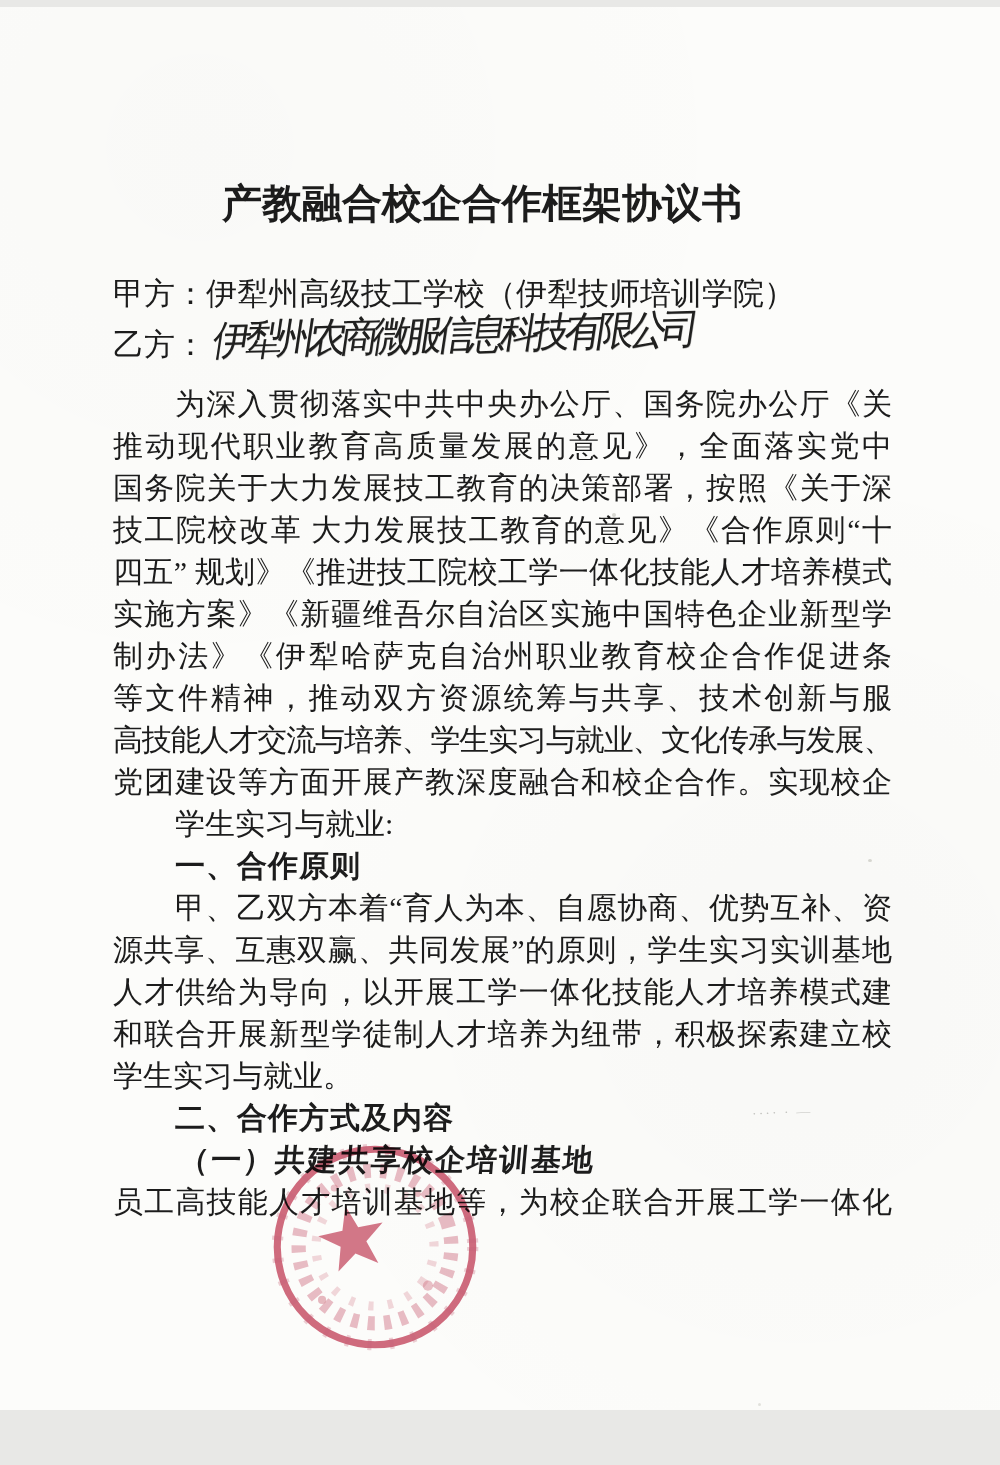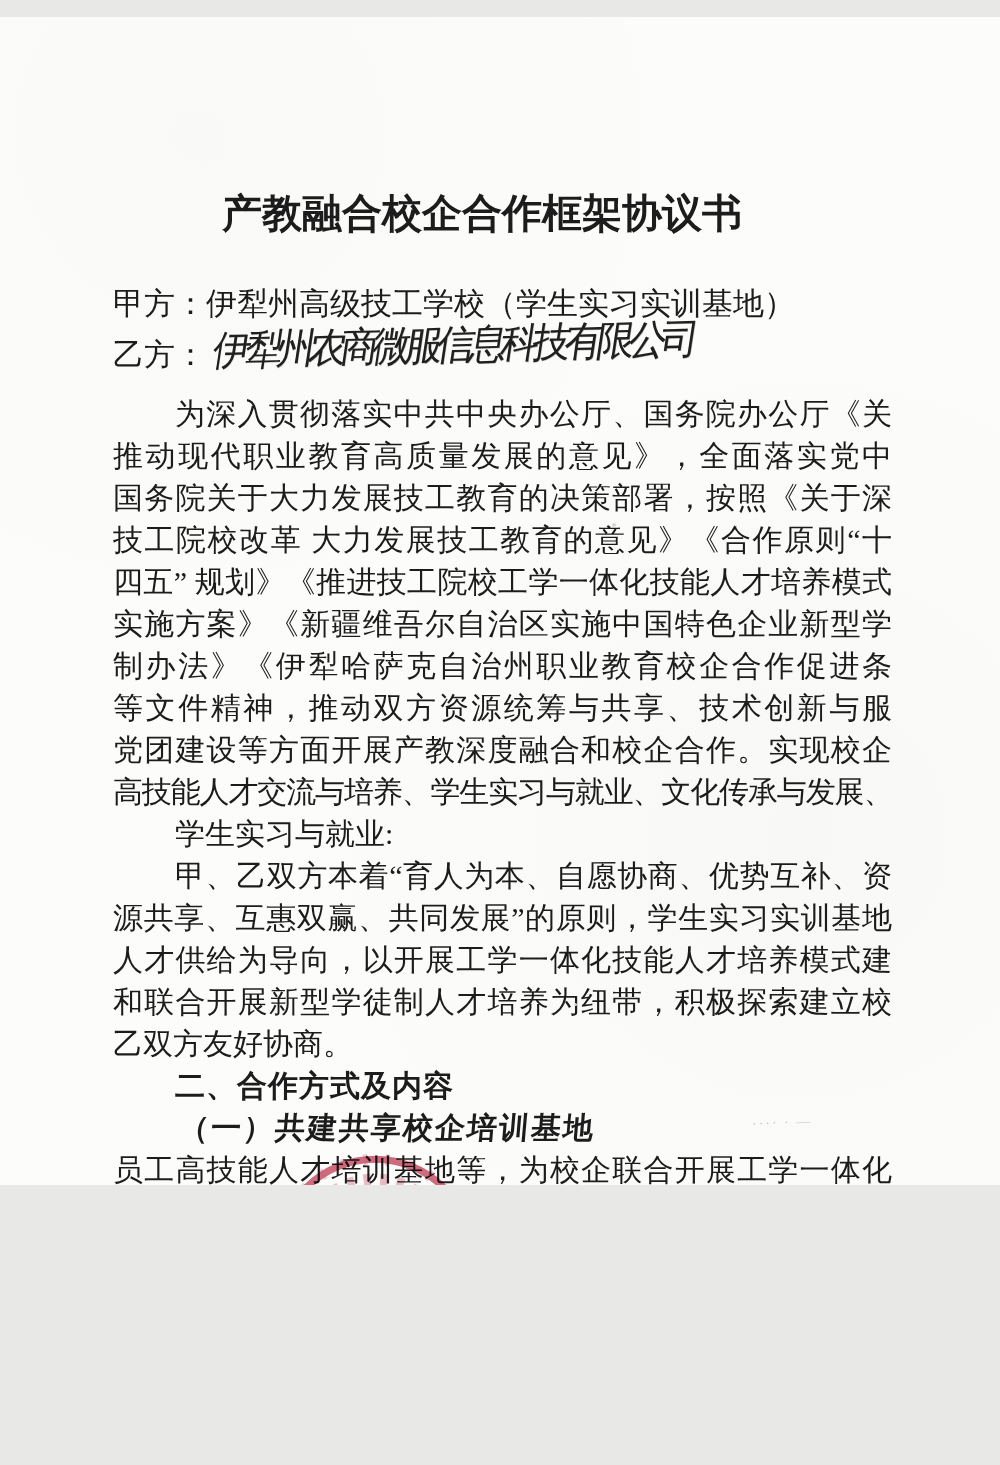--- a/index.html
+++ b/index.html
@@ -1,17 +1,17 @@
 <!DOCTYPE html>
 <html><head>
 <meta charset="utf-8">
 <style>
   html,body{margin:0;padding:0;background:#e8e8e6;}
   .page{
-    position:relative;width:1000px;height:1168px;margin:17px auto;
+    position:relative;width:1000px;height:1403px;margin:7px auto;
     background:#fcfcfa;
     background-image:radial-gradient(circle at 20% 10%, rgba(0,0,0,0.012), transparent 40%),
                      radial-gradient(circle at 80% 70%, rgba(0,0,0,0.015), transparent 45%);
     overflow:hidden;
     font-family:"Liberation Serif","DejaVu Serif",serif;
     color:#1c1c1c;
   }
   .title{
     position:absolute;left:222px;top:173px;
     font-size:40px;font-weight:bold;line-height:48px;letter-spacing:0px;
@@ -64,44 +64,45 @@
   .s5{left:758px;top:1396px;width:3px;height:3px;opacity:.7;}
 </style>
 </head>
 <body>
 
 <div class="page">
 
   <div class="title">产教融合校企合作框架协议书</div>
 
   <div class="party party-a">
-    <span class="label">甲方：</span><span>伊犁州高级技工学校（学生实习实训基地）</span>
+    <span class="label">甲方：</span><span>伊犁州高级技工学校（伊犁技师培训学院）</span>
   </div>
 
   <div class="party party-b">
     <span class="label">乙方：</span><span class="handwriting">伊犁州农商微服信息科技有限公司</span>
   </div>
 
   <div class="doc">
     <div class="ln just indent">为深入贯彻落实中共中央办公厅、国务院办公厅《关于</div>
     <div class="ln just">推动现代职业教育高质量发展的意见》，全面落实党中央、</div>
     <div class="ln just">国务院关于大力发展技工教育的决策部署，按照《关于深化</div>
     <div class="ln just">技工院校改革 大力发展技工教育的意见》《合作原则“十</div>
     <div class="ln just">四五” 规划》《推进技工院校工学一体化技能人才培养模式</div>
     <div class="ln just">实施方案》《新疆维吾尔自治区实施中国特色企业新型学徒</div>
     <div class="ln just">制办法》《伊犁哈萨克自治州职业教育校企合作促进条例》</div>
     <div class="ln just">等文件精神，推动双方资源统筹与共享、技术创新与服务、</div>
+    <div class="ln just tight">高技能人才交流与培养、学生实习与就业、文化传承与发展、</div>
     <div class="ln just">党团建设等方面开展产教深度融合和校企合作。实现校企</div>
-    <div class="ln just tight">高技能人才交流与培养、学生实习与就业、文化传承与发展、</div>
     <div class="ln indent">学生实习与就业:</div>
+    <div class="ln head">一、合作原则</div>
     <div class="ln just indent">甲、乙双方本着“育人为本、自愿协商、优势互补、资</div>
     <div class="ln just">源共享、互惠双赢、共同发展”的原则，学生实习实训基地</div>
     <div class="ln just">人才供给为导向，以开展工学一体化技能人才培养模式建设</div>
     <div class="ln just">和联合开展新型学徒制人才培养为纽带，积极探索建立校企</div>
-    <div class="ln">乙双方友好协商。</div>
+    <div class="ln">学生实习与就业。</div>
     <div class="ln head">二、合作方式及内容</div>
     <div class="ln subhead">（一）共建共享校企培训基地</div>
     <div class="ln just">员工高技能人才培训基地等，为校企联合开展工学一体化技</div>
   </div>
 
   <svg class="seal" viewBox="0 0 220 220">
     <g opacity="0.85">
 
       <circle cx="110" cy="110" r="96" fill="none" stroke="#c23a55" stroke-width="7"></circle>
       <circle cx="110" cy="110" r="96" fill="none" stroke="#b52f4b" stroke-width="11" opacity="0.30" stroke-dasharray="4 18"></circle>

